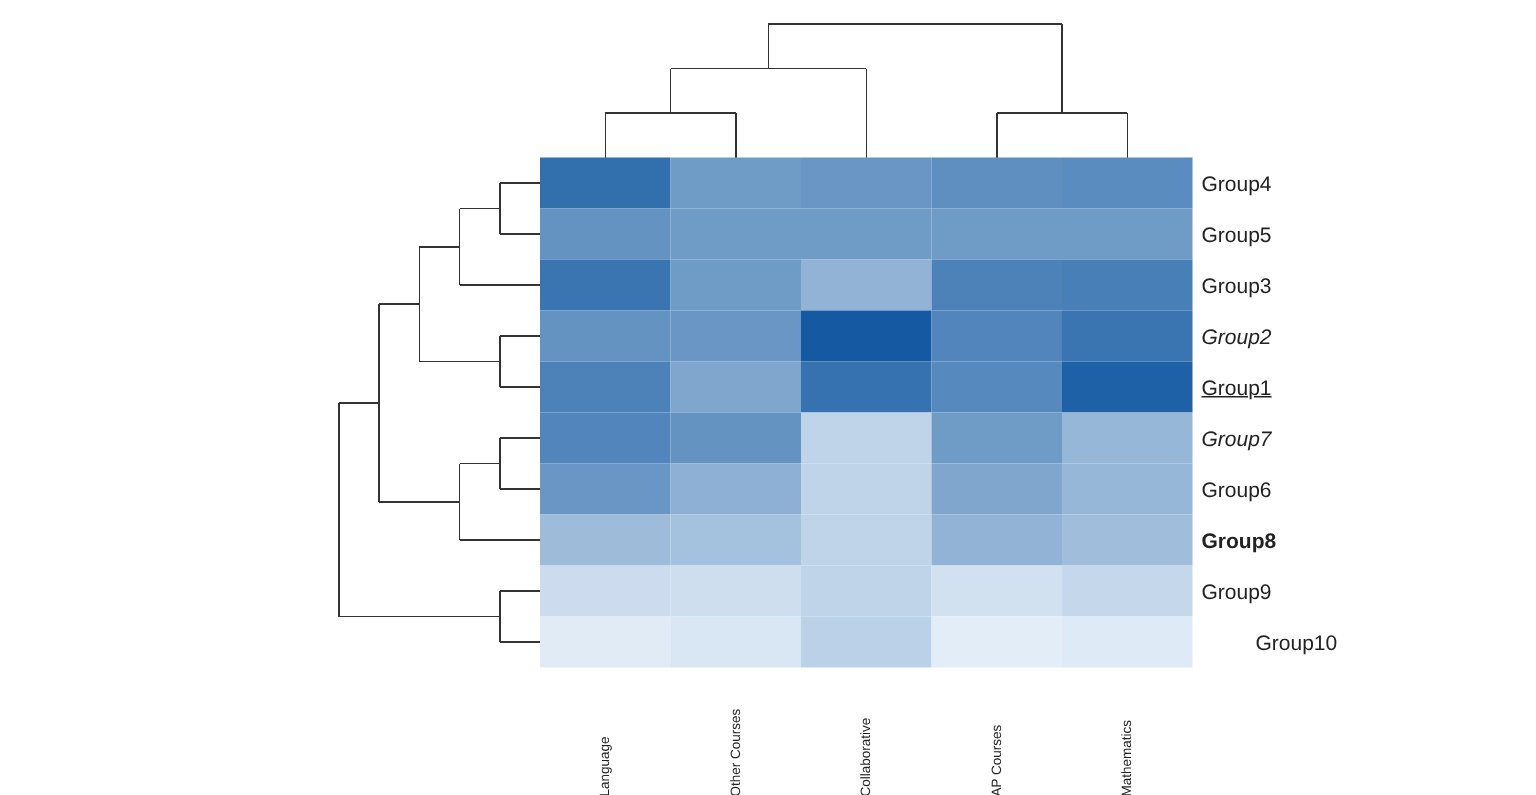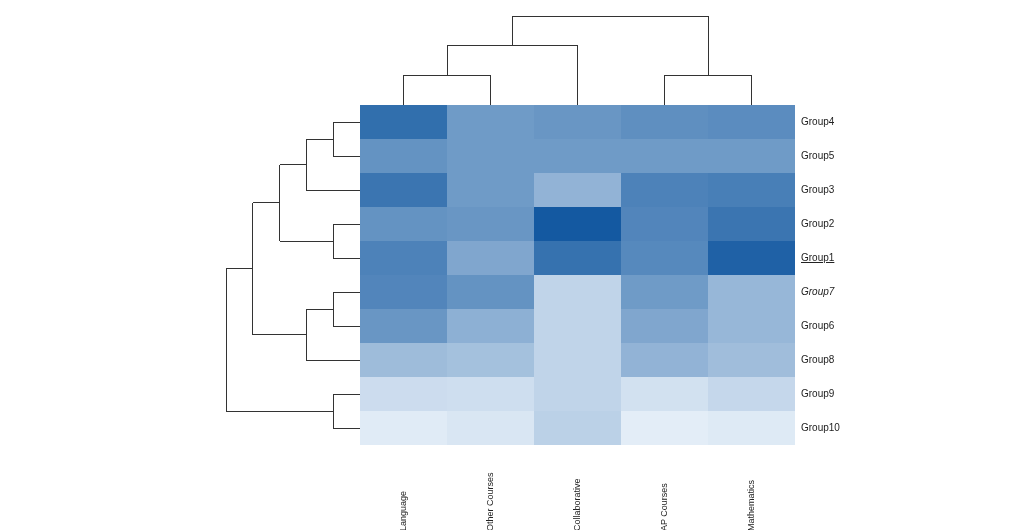--- a/index.html
+++ b/index.html
@@ -27,21 +27,21 @@
     box-sizing: border-box;
   }
   
   .row-labels {
     position: absolute;
     display: flex;
     flex-direction: column;
     justify-content: space-around;
   }
   .row-label {
-    font-size: 10px;
+    font-size: 14px;
     line-height: 1;
     height: 100%;
     display: flex;
     align-items: center;
   }
   
   .col-labels {
     position: absolute;
     display: flex;
     flex-direction: row;
@@ -167,27 +167,27 @@
       <div class="cell" style="background: rgb(217, 230, 243);"></div>
       <div class="cell" style="background: rgb(187, 209, 231);"></div>
       <div class="cell" style="background: rgb(227, 237, 247);"></div>
       <div class="cell" style="background: rgb(222, 234, 245);"></div>
     </div>
 
   <div class="row-labels" id="row-labels" style="left: 801px; top: 105px; height: 340px;">
       <div class="row-label" style="height: 34px;">Group4</div>
       <div class="row-label" style="height: 34px;">Group5</div>
       <div class="row-label" style="height: 34px;">Group3</div>
-      <div class="row-label" style="height: 34px;">Group2</div>
+      <div class="row-label" style="height: 34px; font-style: italic;">Group2</div>
       <div class="row-label" style="height: 34px; text-decoration: underline;">Group1</div>
       <div class="row-label" style="height: 34px; font-style: italic;">Group7</div>
       <div class="row-label" style="height: 34px;">Group6</div>
-      <div class="row-label" style="height: 34px;">Group8</div>
+      <div class="row-label" style="height: 34px; font-weight: bold;">Group8</div>
       <div class="row-label" style="height: 34px;">Group9</div>
-      <div class="row-label" style="height: 34px;">Group10</div>
+      <div class="row-label" style="height: 34px; margin-left: 36px;">Group10</div>
     </div>
 
   <div class="col-labels" id="col-labels" style="left: 360px; top: 451px; width: 435px; height: 80px;">
       <div class="col-label" style="width: 87px;">Language</div>
       <div class="col-label" style="width: 87px;">Other Courses</div>
       <div class="col-label" style="width: 87px;">Collaborative</div>
       <div class="col-label" style="width: 87px;">AP Courses</div>
       <div class="col-label" style="width: 87px;">Mathematics</div>
     </div>
 

